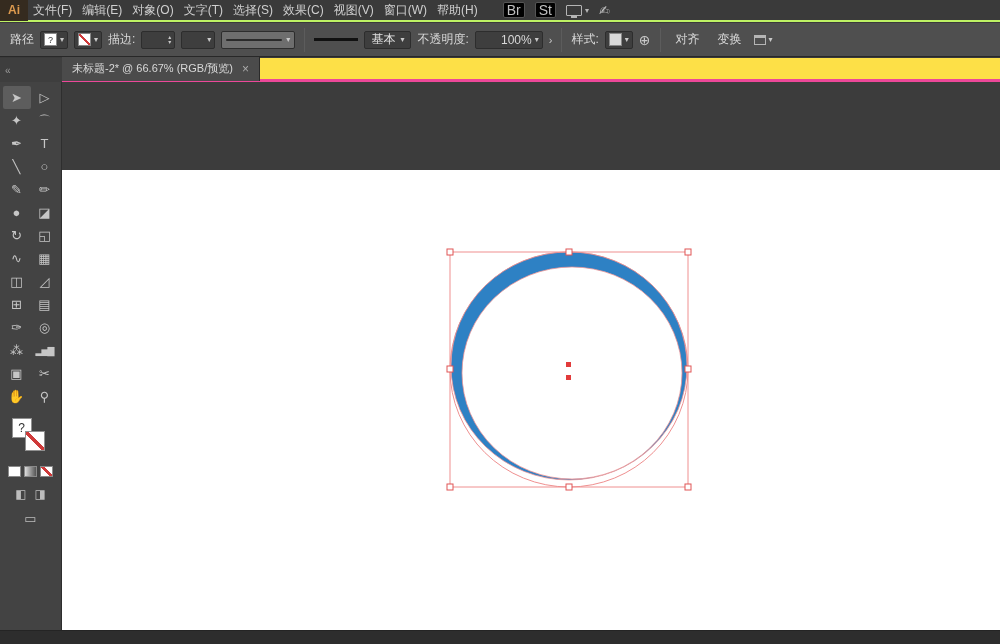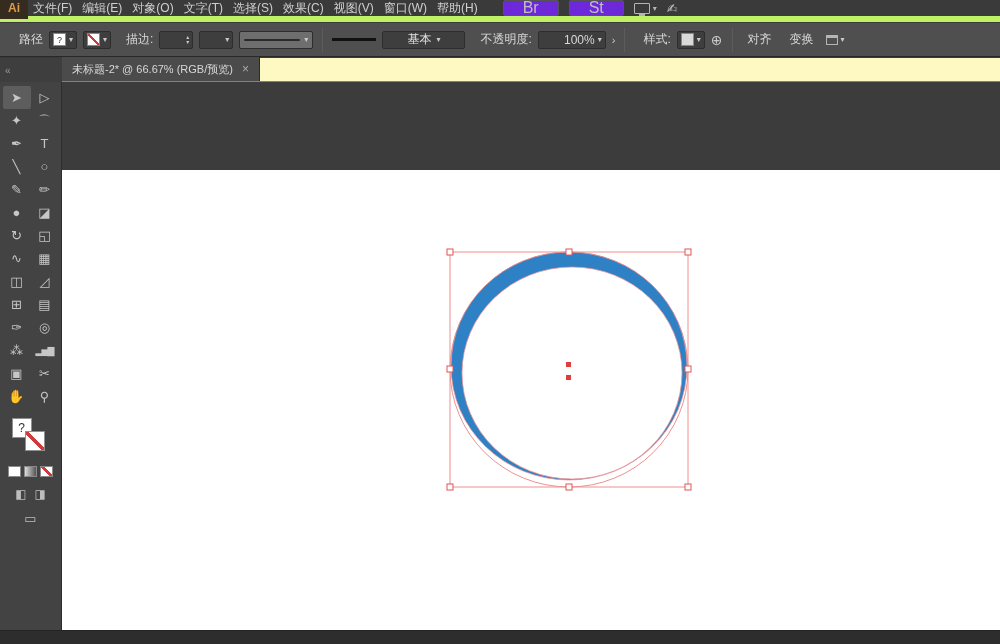--- a/index.html
+++ b/index.html
@@ -2,67 +2,67 @@
 <html><head>
 <meta charset="utf-8">
 <style>
   * { margin:0; padding:0; box-sizing:border-box; }
   html,body { width:1000px; height:644px; background:#2c2c2c; }
   body { font-family:"Liberation Sans","DejaVu Sans",sans-serif; overflow:hidden; }
   .screen { position:relative; width:1000px; height:644px; background:#3a3a3a; }
 
   
   .menubar { position:absolute; top:0; left:0; right:0; height:22px; background:#3a3a3a;
-             display:flex; align-items:center; border-bottom:6px solid #bef264; }
+             display:flex; align-items:center; border-bottom:2px solid #bef264; }
   .logo { width:28px; height:22px; display:flex; align-items:center; justify-content:center;
           background:#352b1f; color:#dd9a4e; font-weight:bold; font-size:12px; }
   .menu-items { display:flex; align-items:center; }
   .menu-item { padding:0 5px; font-size:12px; color:#cfcfcf; line-height:22px; cursor:default; }
   .mb-right { display:flex; align-items:center; margin-left:20px; gap:10px; }
-  .badge { font-size:16px; color:#c0c0c0; background:#6d28d9; border:1px solid #555;
-           border-radius:2px; padding:1px 19px; line-height:12px; }
+  .badge { font-size:14px; color:#c0c0c0; background:#000000; border:1px solid #555;
+           border-radius:2px; padding:1px 3px; line-height:12px; }
   .monitor-wrap { display:flex; align-items:center; gap:3px; }
   .monitor { width:16px; height:11px; border:1px solid #b5b5b5; border-radius:1px; position:relative; }
   .monitor:after { content:""; position:absolute; left:4px; right:4px; bottom:-3px; height:2px; background:#b5b5b5; }
   .mb-caret { color:#b5b5b5; font-size:8px; }
   .signature { color:#c0c0c0; font-size:13px; }
 
   
   .controlbar { position:absolute; top:23px; left:0; right:0; height:34px; background:#4f4f4f;
                 border-bottom:1px solid #282828; display:flex; align-items:center; padding:0 10px;
                 gap:6px; font-size:12px; color:#d8d8d8; }
-  .cb-label { white-space:nowrap;margin-left:9px; }
+  .cb-label { white-space:nowrap; }
   .inset { background:#3e3e3e; border:1px solid #2d2d2d; border-radius:2px; height:18px;
            display:flex; align-items:center; padding:0 3px; gap:3px; }
   .mini-swatch { width:13px; height:13px; background:#fff; border:1px solid #888;
                  display:flex; align-items:center; justify-content:center;
                  font-size:9px; color:#333; }
   .diag { background:linear-gradient(45deg, #fff 42%, #cf3a3a 42%, #cf3a3a 58%, #fff 58%); }
   .caret { color:#c9c9c9; font-size:8px; }
   .stepper { display:flex; flex-direction:column; line-height:5px; font-size:6px; color:#c9c9c9; }
   .value-box { width:34px; height:18px; background:#3e3e3e; border:1px solid #2d2d2d; border-radius:2px;
                display:flex; align-items:center; justify-content:flex-end; padding:0 3px; gap:3px; }
   .profile-box { width:74px; height:18px; background:#6e6e6e; border:1px solid #2d2d2d; border-radius:2px;
                  display:flex; align-items:center; padding:0 4px; gap:4px; }
   .profile-line { flex:1; height:2px; background:#2a2a2a; border-radius:1px; }
   .sep { width:1px; height:24px; background:#3a3a3a; border-right:1px solid #5c5c5c; margin:0 3px; }
   .stroke-preview { width:44px; height:3px; background:#111; }
   .dd-btn { background:#3e3e3e; border:1px solid #2d2d2d; border-radius:2px; height:18px;
-            display:flex; align-items:center; padding:0 24px; gap:5px; color:#e0e0e0; }
+            display:flex; align-items:center; padding:0 6px; gap:5px; color:#e0e0e0; }
   .chev { color:#c9c9c9; font-size:11px; }
   .globe { color:#c9c9c9; font-size:14px; }
   .flat-btn { color:#d8d8d8; padding:2px 6px; }
   .panel-launcher { display:flex; align-items:center; gap:3px; color:#c9c9c9; }
   .pl-box { width:12px; height:10px; border:1px solid #b5b5b5; border-top-width:3px; }
 
   
   .panel-header { position:absolute; top:58px; left:0; width:62px; height:24px; background:#3e3e3e;
                   color:#9a9a9a; font-size:10px; display:flex; align-items:center; padding-left:5px; }
-  .tabbar { position:absolute; top:58px; left:62px; right:0; height:24px; background:#fef9c3;
-            display:flex; align-items:flex-end; border-bottom:1px solid #ec4899; }
+  .tabbar { position:absolute; top:58px; left:62px; right:0; height:24px; background:#fde047;
+            display:flex; align-items:center; border-bottom:3px solid #ec4899; }
   .tab { height:24px; background:#4b4b4b; display:flex; align-items:center; padding:0 10px; gap:9px;
          font-size:11px; color:#d8d8d8; border-right:1px solid #2a2a2a; }
   .tab-close { color:#aaaaaa; font-size:12px; cursor:default; }
 
   
   .toolpanel { position:absolute; top:82px; left:0; width:62px; bottom:14px; background:#434343;
                border-right:1px solid #2e2e2e; }
   .tool-grid { display:grid; grid-template-columns:28px 28px; justify-content:center; margin-top:4px; }
   .tool { height:23px; display:flex; align-items:center; justify-content:center; font-size:13px;
           color:#c6c6c6; cursor:default; }

